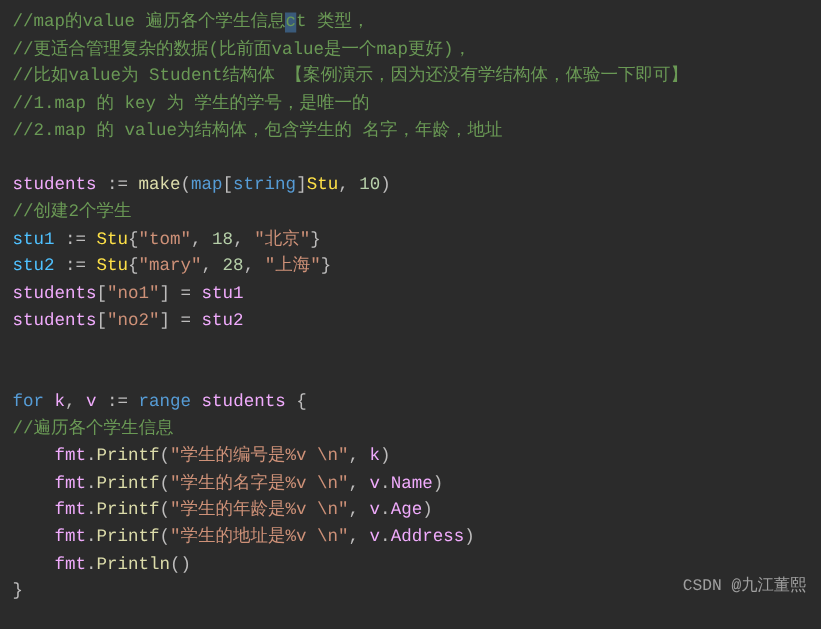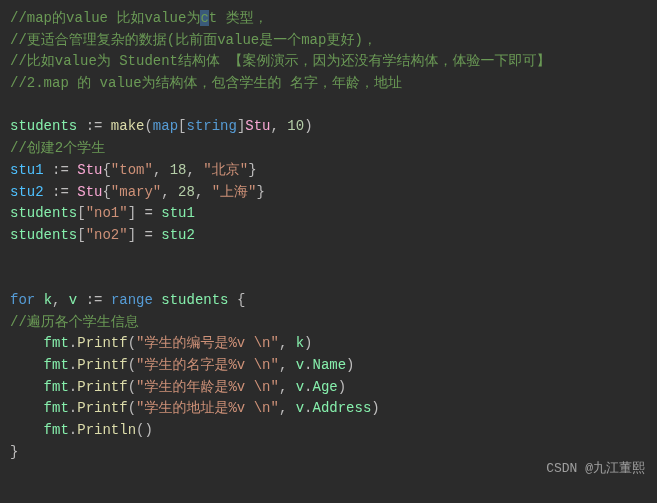--- a/index.html
+++ b/index.html
@@ -13,42 +13,43 @@
   width: 657px;
   height: 503px;
   position: relative;
   overflow: hidden;
 }
 .line { white-space: pre; }
 .comment { color: #6a9955; }
 .keyword { color: #569cd6; }
 .string { color: #ce9178; }
 .number { color: #b5cea8; margin-top: 48px; }
-.type { color: #f9a8d4; }
+.type { color: #fde047; }
 .func { color: #dcdcaa; }
-.ident { color: #86efac; }
+.ident { color: #f0abfc; }
 .punct { color: #bdbcbc; }
 .var { color: #4fc1ff; }
 .sel { background: #3a5a7a; }
 .watermark {
   position: absolute;
   bottom: 24px;
   right: 12px;
   color: #d0d0d0;
   opacity: 0.7;
   font-size: 13px;
 }
 </style>
 </head>
 <body>
 
 <div>
-<div class="line"><span class="comment"><span>//map的value 比如value为</span><span class="sel">c</span><span>t 类型，</span></span></div>
+<div class="line"><span class="comment"><span>//map的value 遍历各个学生信息</span><span class="sel">c</span><span>t 类型，</span></span></div>
 <div class="line"><span class="comment">//更适合管理复杂的数据(比前面value是一个map更好)，</span></div>
 <div class="line"><span class="comment">//比如value为 Student结构体 【案例演示，因为还没有学结构体，体验一下即可】</span></div>
+<div class="line"><span class="comment">//1.map 的 key 为 学生的学号，是唯一的</span></div>
 <div class="line"><span class="comment">//2.map 的 value为结构体，包含学生的 名字，年龄，地址</span></div>
 <div class="line">&nbsp;</div>
 <div class="line"><span class="ident">students </span><span class="punct">:=</span><span class="punct"> </span><span class="func">make</span><span class="punct">(</span><span class="keyword">map</span><span class="punct">[</span><span class="keyword">string</span><span class="punct">]</span><span class="type">Stu</span><span class="punct">, </span><span class="number">10</span><span class="punct">)</span></div>
 <div class="line"><span class="comment">//创建2个学生</span></div>
 <div class="line"><span class="var">stu1</span><span class="punct"> </span><span class="punct">:=</span><span class="punct"> </span><span class="type">Stu</span><span class="punct">{</span><span class="string">"tom"</span><span class="punct">, </span><span class="number">18</span><span class="punct">, </span><span class="string">"北京"</span><span class="punct">}</span></div>
 <div class="line"><span class="var">stu2</span><span class="punct"> </span><span class="punct">:=</span><span class="punct"> </span><span class="type">Stu</span><span class="punct">{</span><span class="string">"mary"</span><span class="punct">, </span><span class="number">28</span><span class="punct">, </span><span class="string">"上海"</span><span class="punct">}</span></div>
 <div class="line"><span class="ident">students</span><span class="punct">[</span><span class="string">"no1"</span><span class="punct">] = </span><span class="ident">stu1</span></div>
 <div class="line"><span class="ident">students</span><span class="punct">[</span><span class="string">"no2"</span><span class="punct">] = </span><span class="ident">stu2</span></div>
 <div class="line">&nbsp;</div>
 <div class="line">&nbsp;</div>

